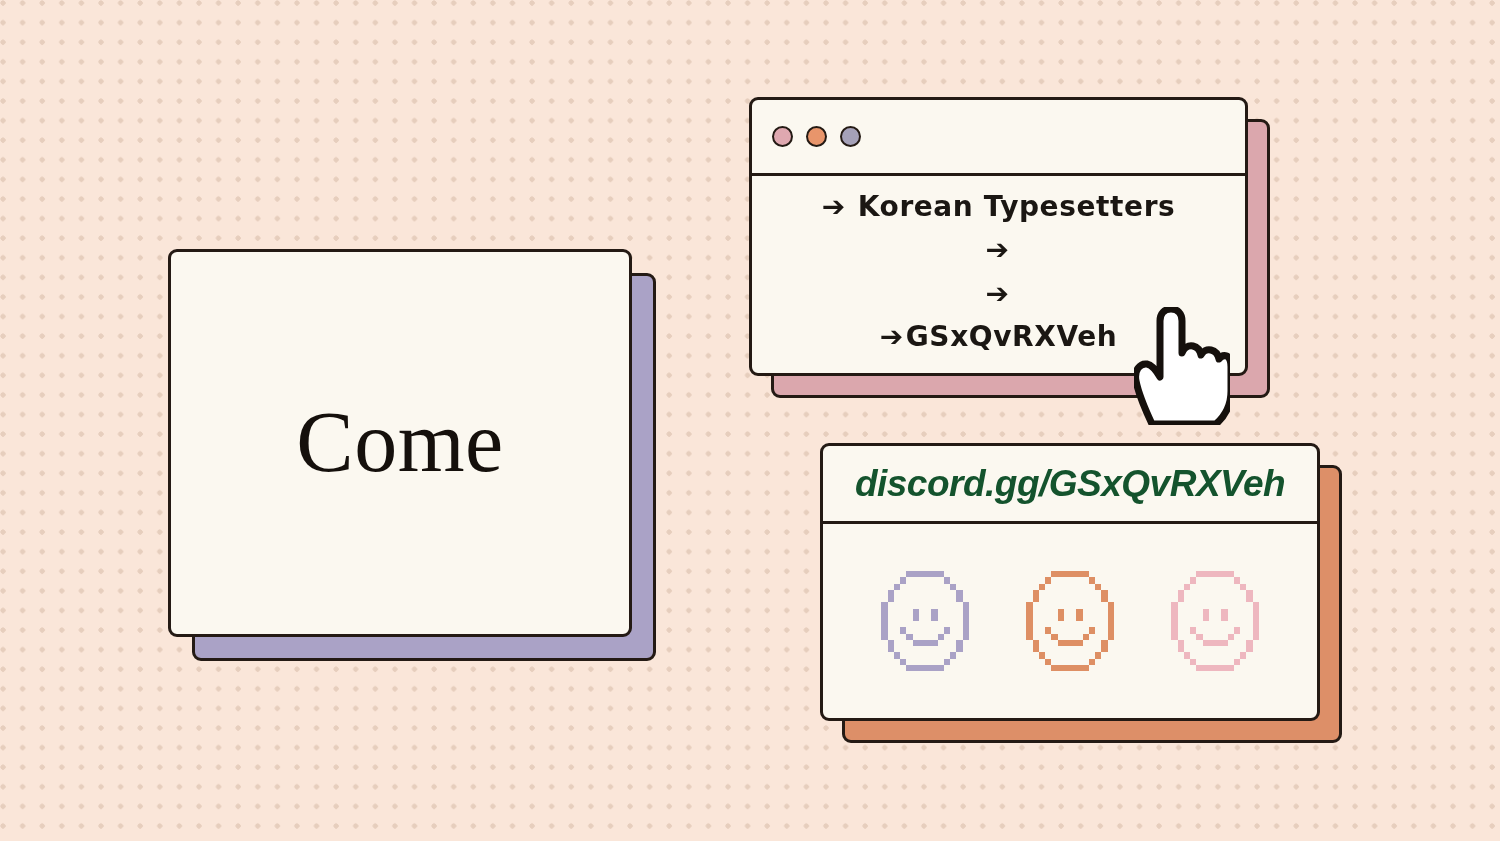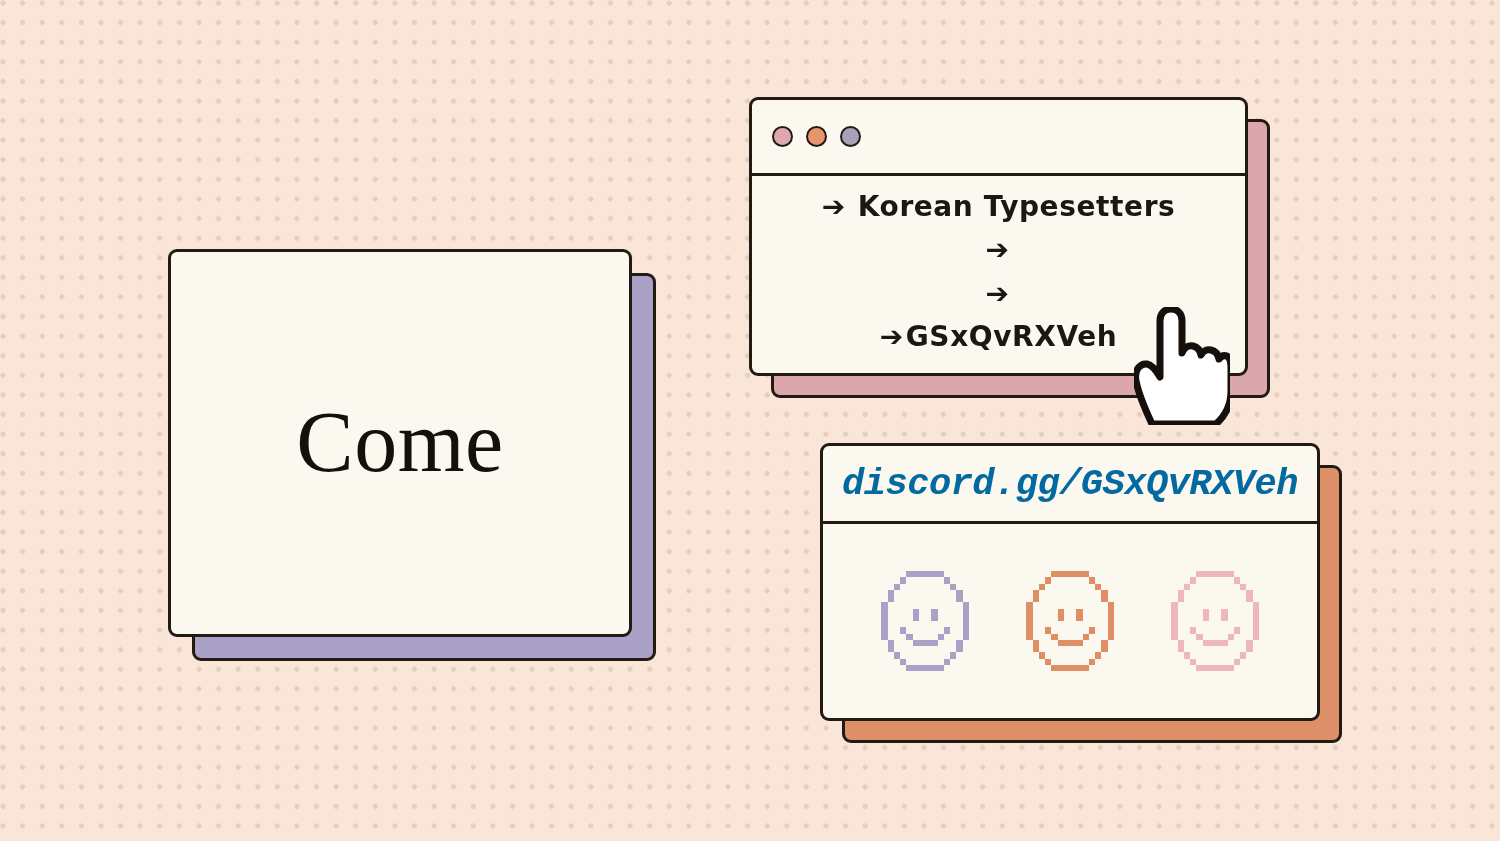--- a/index.html
+++ b/index.html
@@ -152,26 +152,26 @@
   }
   #discord-urlbar {
     flex: 0 0 78px;
     border-bottom: 3px solid #241a14;
     display: flex;
     align-items: center;
     justify-content: center;
     padding: 0 10px;
   }
   #discord-url {
-    font-family: Liberation Mono, monospace;
+    font-family: Liberation Sans, sans-serif;
     font-weight: 700;
     font-style: italic;
     font-size: 37px;
     letter-spacing: -0.5px;
-    color: #0369a1;
+    color: #14532d;
     white-space: nowrap;
   }
   #discord-body {
     flex: 1 1 auto;
     display: flex;
     align-items: center;
     justify-content: center;
     gap: 45px;
   }
   .smiley { width: 100px; height: 100px; display: block; }

